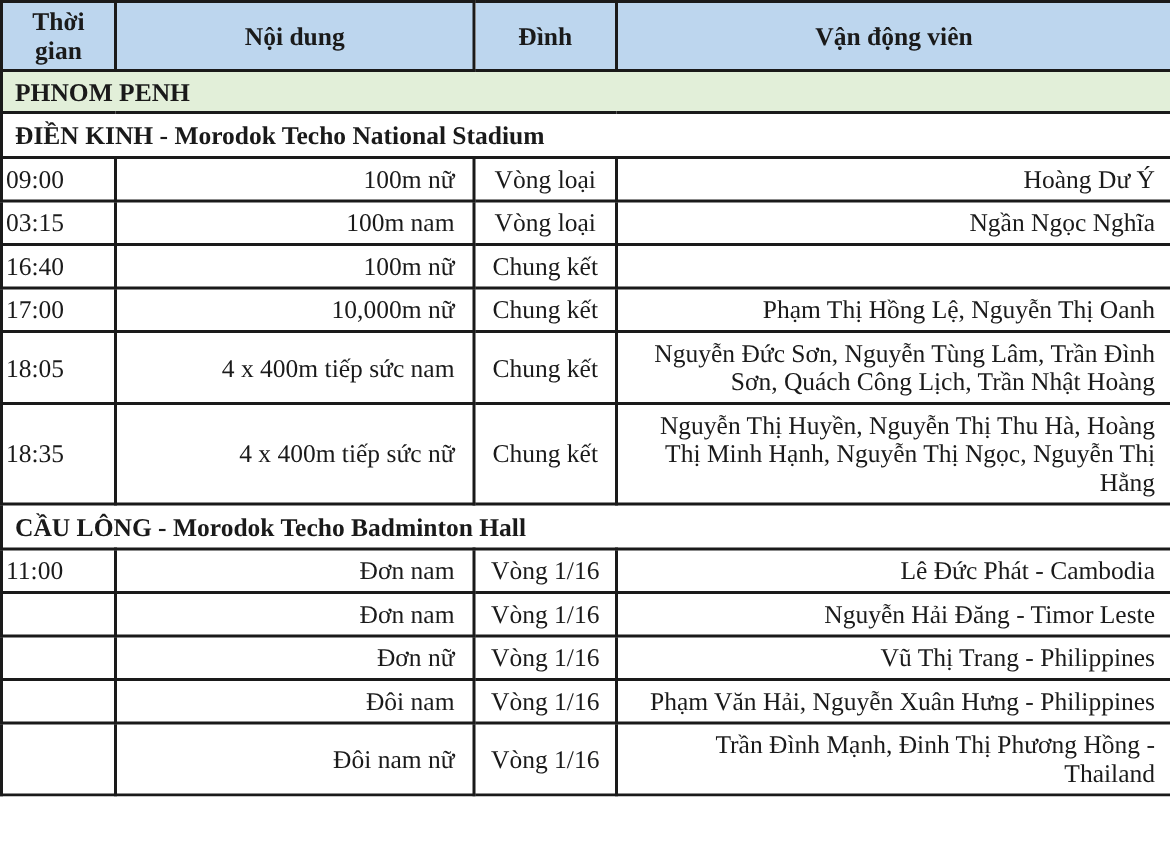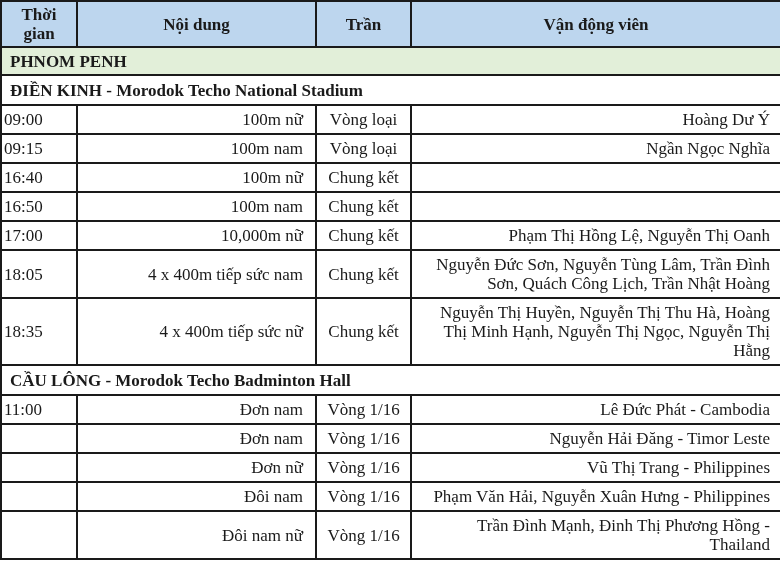--- a/index.html
+++ b/index.html
@@ -66,53 +66,47 @@
     <colgroup>
       <col class="c-time">
       <col class="c-event">
       <col class="c-round">
       <col class="c-ath">
     </colgroup>
     <thead>
       <tr>
         <th>Thời gian</th>
         <th>Nội dung</th>
-        <th>Trần</th>
+        <th>Đình</th>
         <th>Vận động viên</th>
       </tr>
     </thead>
     <tbody id="schedule-body">
 
     <tr class="city-row">
           <td colspan="4">PHNOM PENH</td>
         </tr>
         <tr class="venue-row">
           <td colspan="4">ĐIỀN KINH - Morodok Techo National Stadium</td>
         </tr>
         <tr class="data-row">
           <td class="time-cell">09:00</td>
           <td class="event-cell">100m nữ</td>
           <td class="round-cell">Vòng loại</td>
           <td class="ath-cell">Hoàng Dư Ý</td>
         </tr>
         <tr class="data-row">
-          <td class="time-cell">09:15</td>
+          <td class="time-cell">03:15</td>
           <td class="event-cell">100m nam</td>
           <td class="round-cell">Vòng loại</td>
           <td class="ath-cell">Ngần Ngọc Nghĩa</td>
         </tr>
         <tr class="data-row">
           <td class="time-cell">16:40</td>
           <td class="event-cell">100m nữ</td>
-          <td class="round-cell">Chung kết</td>
-          <td class="ath-cell"></td>
-        </tr>
-        <tr class="data-row">
-          <td class="time-cell">16:50</td>
-          <td class="event-cell">100m nam</td>
           <td class="round-cell">Chung kết</td>
           <td class="ath-cell"></td>
         </tr>
         <tr class="data-row">
           <td class="time-cell">17:00</td>
           <td class="event-cell">10,000m nữ</td>
           <td class="round-cell">Chung kết</td>
           <td class="ath-cell">Phạm Thị Hồng Lệ, Nguyễn Thị Oanh</td>
         </tr>
         <tr class="data-row">

